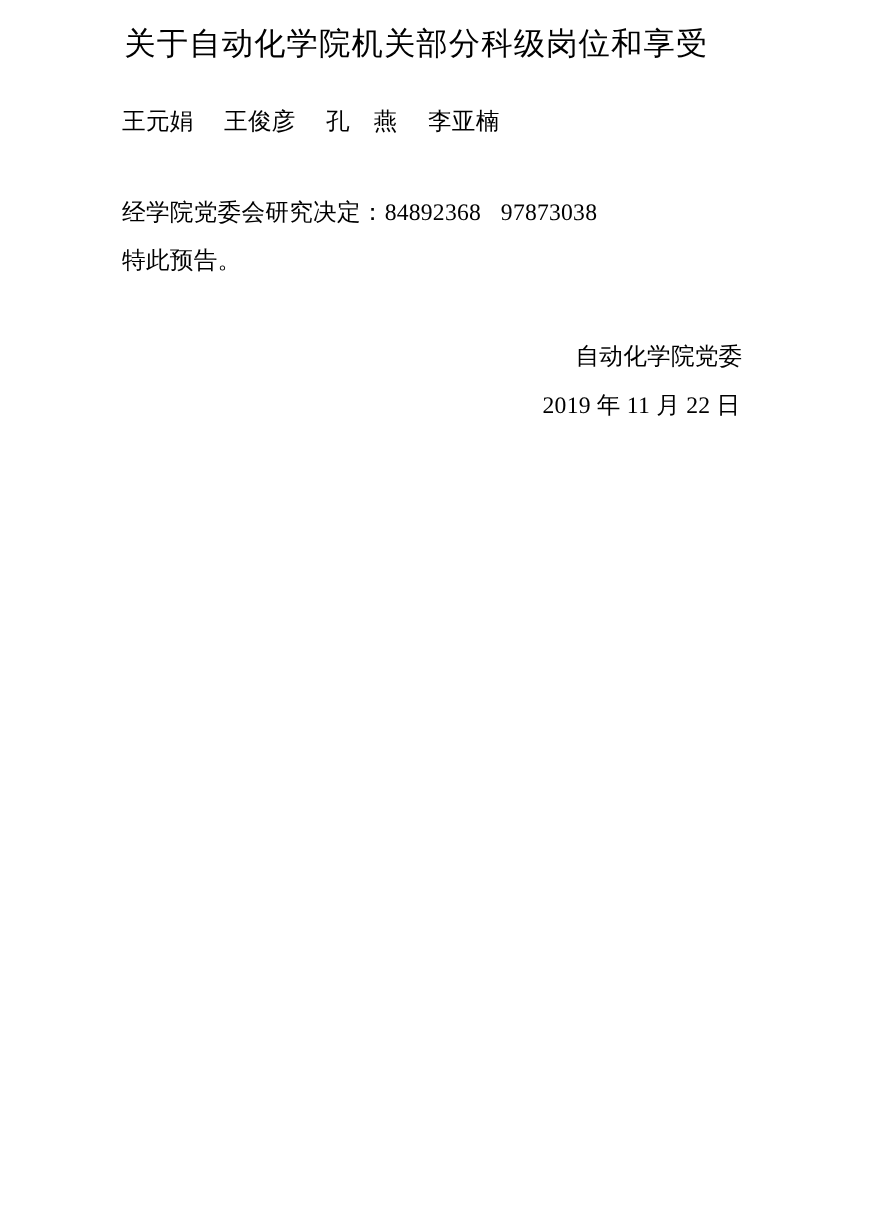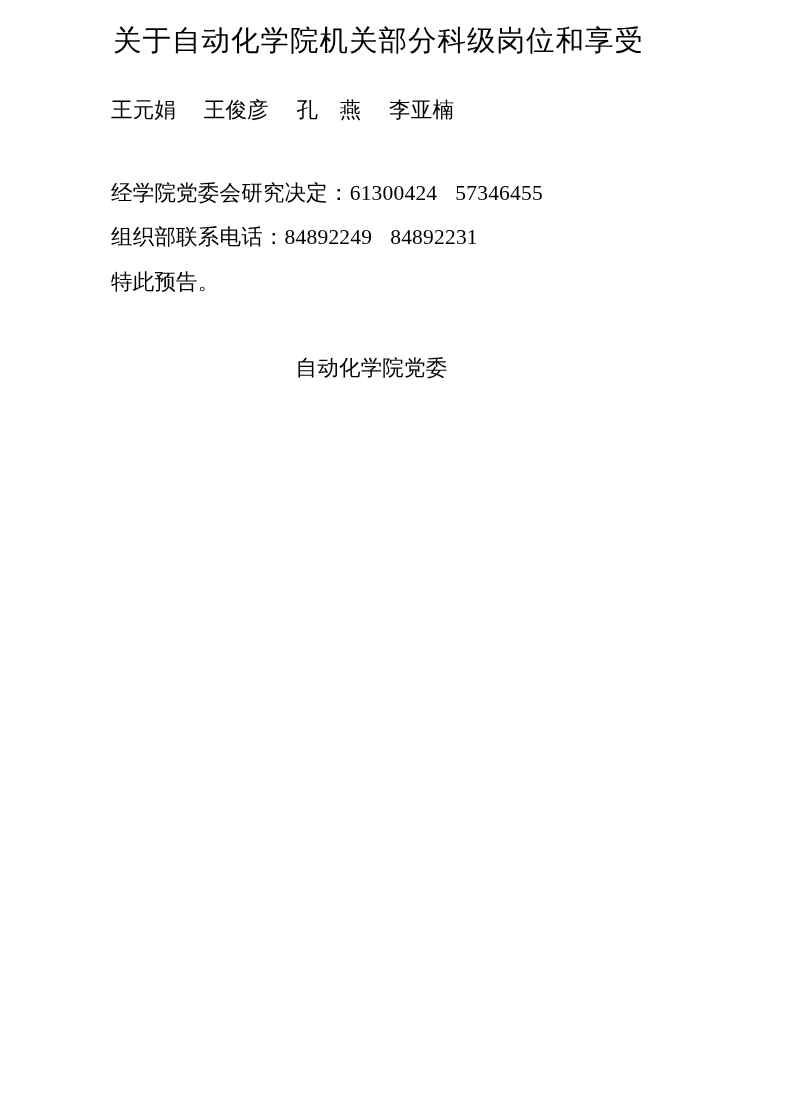--- a/index.html
+++ b/index.html
@@ -71,21 +71,21 @@
     line-height: 44.5px;
     text-indent: 2em;
     letter-spacing: 0.2px;
   }
   p.contact .gap {
     display: inline-block;
     width: 18px;
   }
   .sign-block {
     margin-top: 42px;
-    text-align: center;
+    text-align: right;
     padding-right: 14px;
     font-family: Liberation Serif, serif;
   }
   p.sign {
     margin: 0;
     font-size: 21.5px;
     line-height: 44.5px;
     letter-spacing: 0.2px;
   }
   p.sign.date {
@@ -106,25 +106,25 @@
 
     <p class="names">
       <span class="nm">王元娟</span>
       <span class="nm">王俊彦</span>
       <span class="nm">孔　燕</span>
       <span class="nm">李亚楠</span>
     </p>
 
 
     <div class="contact-block">
-      <p class="contact"><span>经学院党委会研究决定：</span><span>61300424</span><span class="gap"></span><span>57346455</span></p>
+      <p class="contact"><span>经学院党委会研究决定：</span><span>84892368</span><span class="gap"></span><span>97873038</span></p>
 
-      <p class="contact"><span>组织部联系电话：</span><span>84892249</span><span class="gap"></span><span>84892231</span></p>
 
       <p class="contact">特此预告。</p>
     </div>
 
     <div class="sign-block">
       <p class="sign">自动化学院党委</p>
+      <p class="sign date">2019 年 11 月 22 日</p>
     </div>
 
   </div>
 </div>
 
 </body></html>

